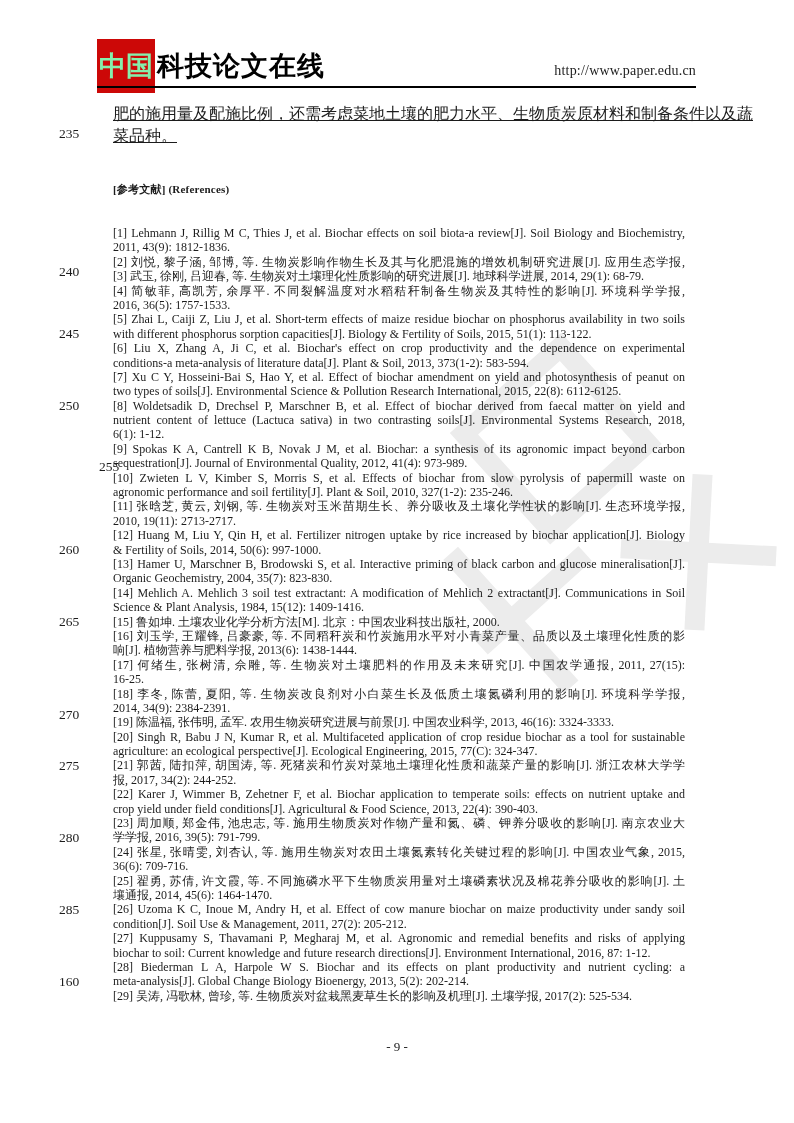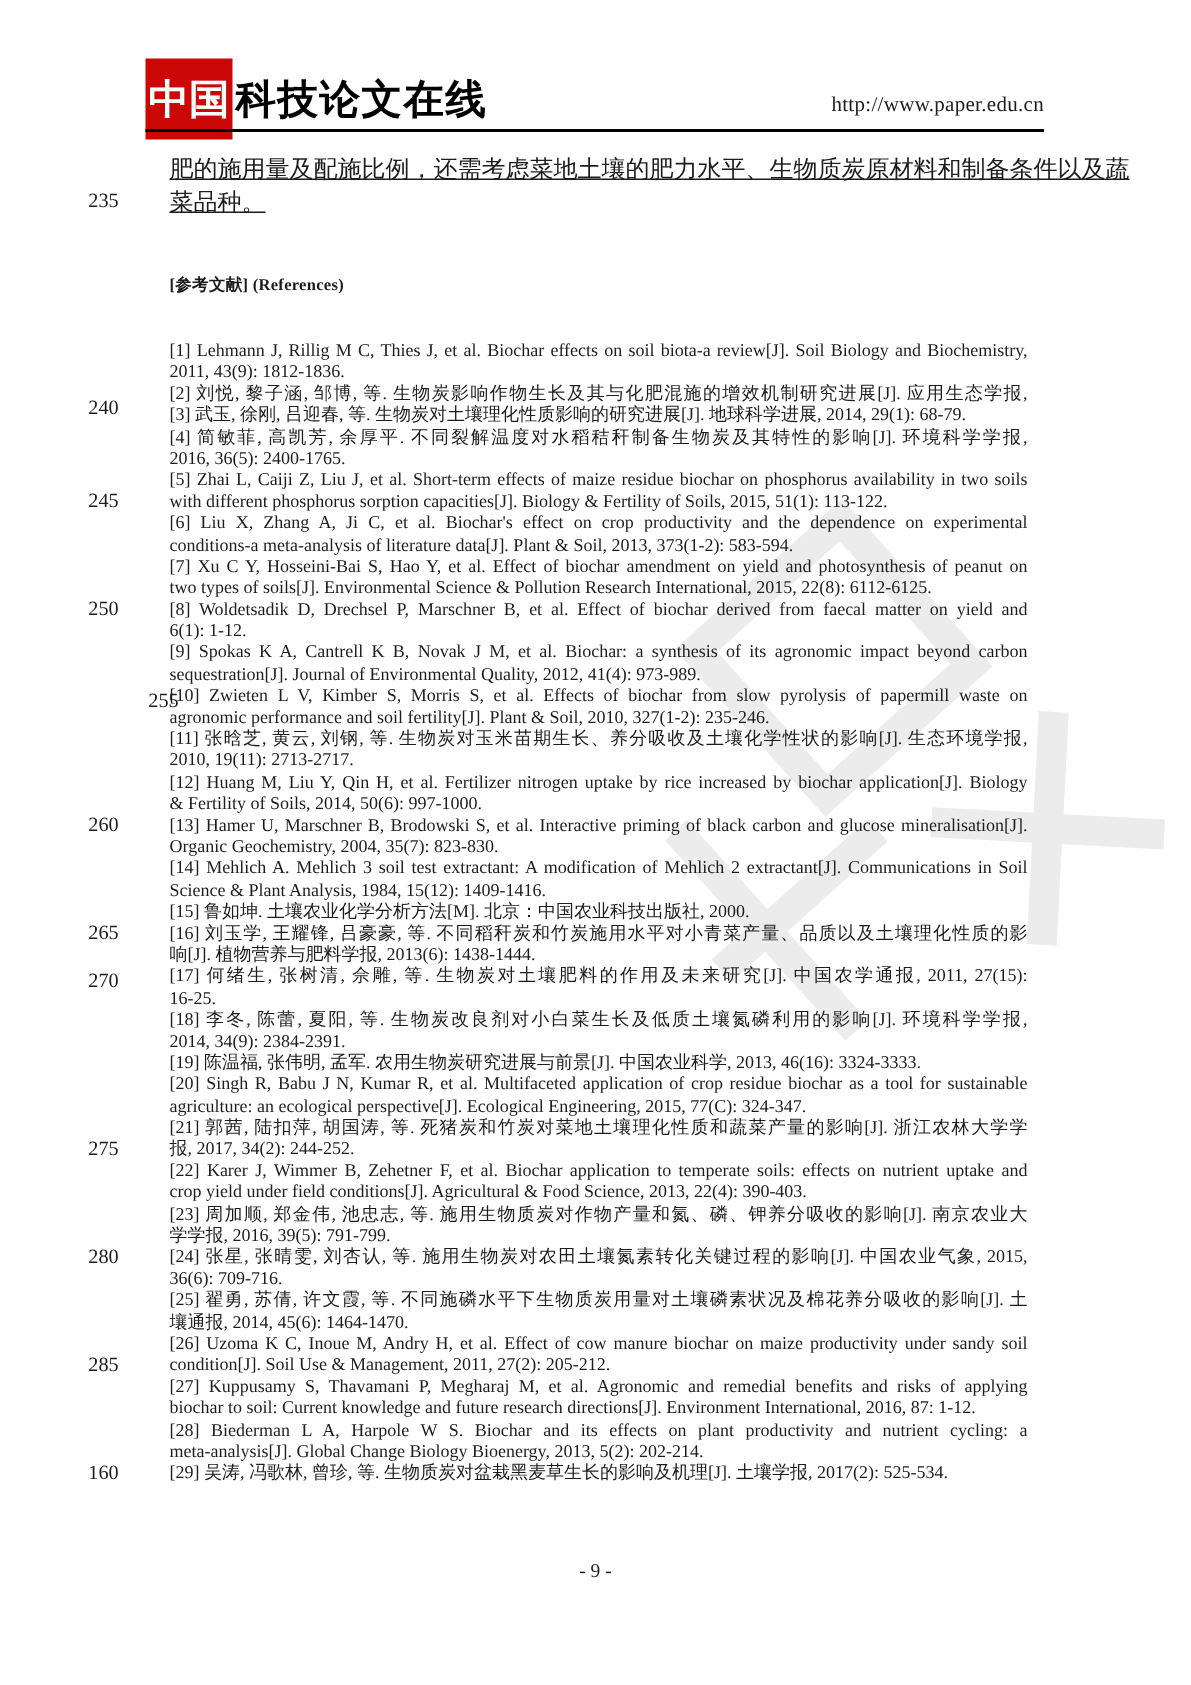--- a/index.html
+++ b/index.html
@@ -12,21 +12,21 @@
     color: #1c1c1c;
   }
   
   .header-logo {
     position: absolute; left: 97px; top: 51px;
     font-family: "Liberation Sans", "DejaVu Sans", sans-serif;
     font-weight: 900; font-size: 27px; line-height: 30px;
     letter-spacing: 1px; white-space: nowrap;
   }
   .logo-red {
-    background: #cc0807; color: #ffffff;
+    background: #cc0807; color: #86efac;
     padding: 12px 2px; margin-right: 2px;
     letter-spacing: 0;
   }
   .logo-black { color: #000000; }
   .header-url {
     position: absolute; top: 63px; right: 98px;
     font-size: 14px; letter-spacing: 0.2px;
   }
   .header-rule {
     position: absolute; top: 86px; left: 97px;
@@ -91,48 +91,49 @@
   </div>
 
   <div>
       <div class="margin-num" style="top: 127px;">235</div>
       <div class="margin-num" style="top: 265px; font-family: Liberation Serif, serif;">240</div>
       <div class="margin-num" style="top: 326.8px;">245</div>
       <div class="margin-num" style="top: 398.8px;">250</div>
       <div class="margin-num" style="top: 460px; margin-left: 40px;">255</div>
       <div class="margin-num" style="top: 542.8px;">260</div>
       <div class="margin-num" style="top: 614.8px;">265</div>
-      <div class="margin-num" style="top: 647px;">270</div>
+      <div class="margin-num" style="top: 708px;">270</div>
       <div class="margin-num" style="top: 758.8px;">275</div>
       <div class="margin-num" style="top: 830.8px;">280</div>
       <div class="margin-num" style="top: 902.8px;">285</div>
       <div class="margin-num" style="top: 974.8px;">160</div>
     </div>
 
   <div class="paragraph">
       <div class="para-line fill">肥的施用量及配施比例，还需考虑菜地土壤的肥力水平、生物质炭原材料和制备条件以及蔬</div>
       <div class="para-line">菜品种。</div>
     </div>
 
   <div class="ref-heading">[参考文献] (References)</div>
 
   <div class="references">
       <div class="ref-line fill">[1] Lehmann J, Rillig M C, Thies J, et al. Biochar effects on soil biota-a review[J]. Soil Biology and Biochemistry,</div>
       <div class="ref-line">2011, 43(9): 1812-1836.</div>
       <div class="ref-line fill">[2] 刘悦, 黎子涵, 邹博, 等. 生物炭影响作物生长及其与化肥混施的增效机制研究进展[J]. 应用生态学报,</div>
       <div class="ref-line">[3] 武玉, 徐刚, 吕迎春, 等. 生物炭对土壤理化性质影响的研究进展[J]. 地球科学进展, 2014, 29(1): 68-79.</div>
       <div class="ref-line fill">[4] 简敏菲, 高凯芳, 余厚平. 不同裂解温度对水稻秸秆制备生物炭及其特性的影响[J]. 环境科学学报,</div>
-      <div class="ref-line">2016, 36(5): 2400-1765.</div>
+      <div class="ref-line">2016, 36(5): 1757-1533.</div>
       <div class="ref-line fill">[5] Zhai L, Caiji Z, Liu J, et al. Short-term effects of maize residue biochar on phosphorus availability in two soils</div>
       <div class="ref-line">with different phosphorus sorption capacities[J]. Biology &amp; Fertility of Soils, 2015, 51(1): 113-122.</div>
       <div class="ref-line fill">[6] Liu X, Zhang A, Ji C, et al. Biochar's effect on crop productivity and the dependence on experimental</div>
       <div class="ref-line">conditions-a meta-analysis of literature data[J]. Plant &amp; Soil, 2013, 373(1-2): 583-594.</div>
       <div class="ref-line fill">[7] Xu C Y, Hosseini-Bai S, Hao Y, et al. Effect of biochar amendment on yield and photosynthesis of peanut on</div>
       <div class="ref-line">two types of soils[J]. Environmental Science &amp; Pollution Research International, 2015, 22(8): 6112-6125.</div>
       <div class="ref-line fill">[8] Woldetsadik D, Drechsel P, Marschner B, et al. Effect of biochar derived from faecal matter on yield and</div>
+      <div class="ref-line fill">nutrient content of lettuce (Lactuca sativa) in two contrasting soils[J]. Environmental Systems Research, 2018,</div>
       <div class="ref-line">6(1): 1-12.</div>
       <div class="ref-line fill">[9] Spokas K A, Cantrell K B, Novak J M, et al. Biochar: a synthesis of its agronomic impact beyond carbon</div>
       <div class="ref-line">sequestration[J]. Journal of Environmental Quality, 2012, 41(4): 973-989.</div>
       <div class="ref-line fill">[10] Zwieten L V, Kimber S, Morris S, et al. Effects of biochar from slow pyrolysis of papermill waste on</div>
       <div class="ref-line">agronomic performance and soil fertility[J]. Plant &amp; Soil, 2010, 327(1-2): 235-246.</div>
       <div class="ref-line fill">[11] 张晗芝, 黄云, 刘钢, 等. 生物炭对玉米苗期生长、养分吸收及土壤化学性状的影响[J]. 生态环境学报,</div>
       <div class="ref-line">2010, 19(11): 2713-2717.</div>
       <div class="ref-line fill">[12] Huang M, Liu Y, Qin H, et al. Fertilizer nitrogen uptake by rice increased by biochar application[J]. Biology</div>
       <div class="ref-line">&amp; Fertility of Soils, 2014, 50(6): 997-1000.</div>
       <div class="ref-line fill">[13] Hamer U, Marschner B, Brodowski S, et al. Interactive priming of black carbon and glucose mineralisation[J].</div>

